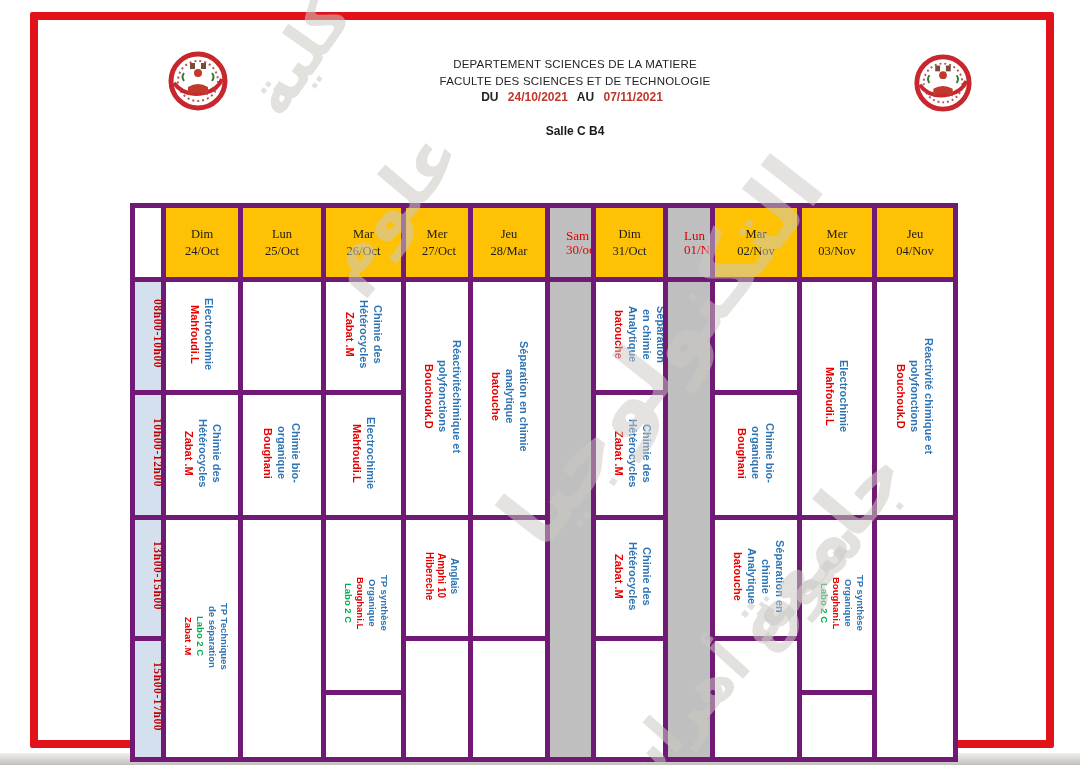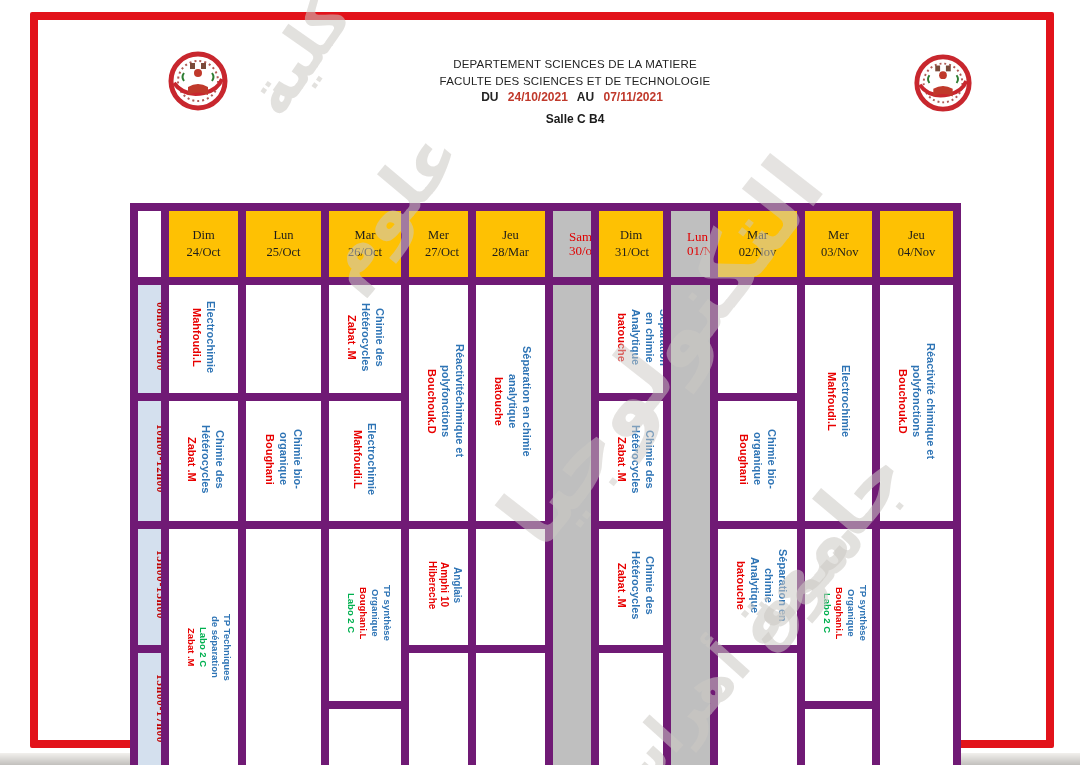--- a/index.html
+++ b/index.html
@@ -18,29 +18,29 @@
   .wm{position:absolute;z-index:6;pointer-events:none;color:#ccc9c4;opacity:.55;
       font-family:"DejaVu Sans", sans-serif;font-weight:bold;white-space:nowrap;}
 
   
   .doc-header{position:absolute;left:180px;top:56px;width:790px;text-align:center;z-index:2;}
   .doc-header .l{font-size:11.5px;line-height:17px;color:#242424;letter-spacing:.2px;}
   .doc-header .title-line{margin-top:13px;font-size:12.5px;color:#242424;}
   .doc-header .title-line b{font-weight:bold;}
   .doc-header .period{font-size:12px;color:#242424;font-weight:bold;}
   .doc-header .period .date{color:#c0392b;margin:0 6px;}
-  .doc-header .salle{margin-top:8px;font-size:12px;font-weight:bold;color:#1a1a1a;}
+  .doc-header .salle{margin-top:20px;font-size:12px;font-weight:bold;color:#1a1a1a;}
 
   .logo{position:absolute;z-index:2;}
 
   
   table.tt{position:absolute;left:130px;top:203px;z-index:2;
     border-collapse:collapse;table-layout:fixed;width:823px;
     background:transparent;}
-  .tt td{border:8px solid #701a75;padding:16px;text-align:center;vertical-align:middle;
+  .tt td{border:5px solid #701a75;padding:16px;text-align:center;vertical-align:middle;
     overflow:hidden;background:#fff;margin-left:11px;}
   .tt td.corner{background:#fff;}
   .tt td.day{background:#fec103;font-family:"Liberation Serif", serif;
     font-size:12.5px;color:#1c1c1c;}
   .tt td.day span{display:block;line-height:17px;}
   .tt td.off-day{background:#bfbfbf;font-size:13px;color:#e00000;}
   .tt td.off-day span{line-height:14px;}
   .tt td.off-col{background:#bfbfbf;}
   .tt td.slot{background:#d4e0ee;}
 

